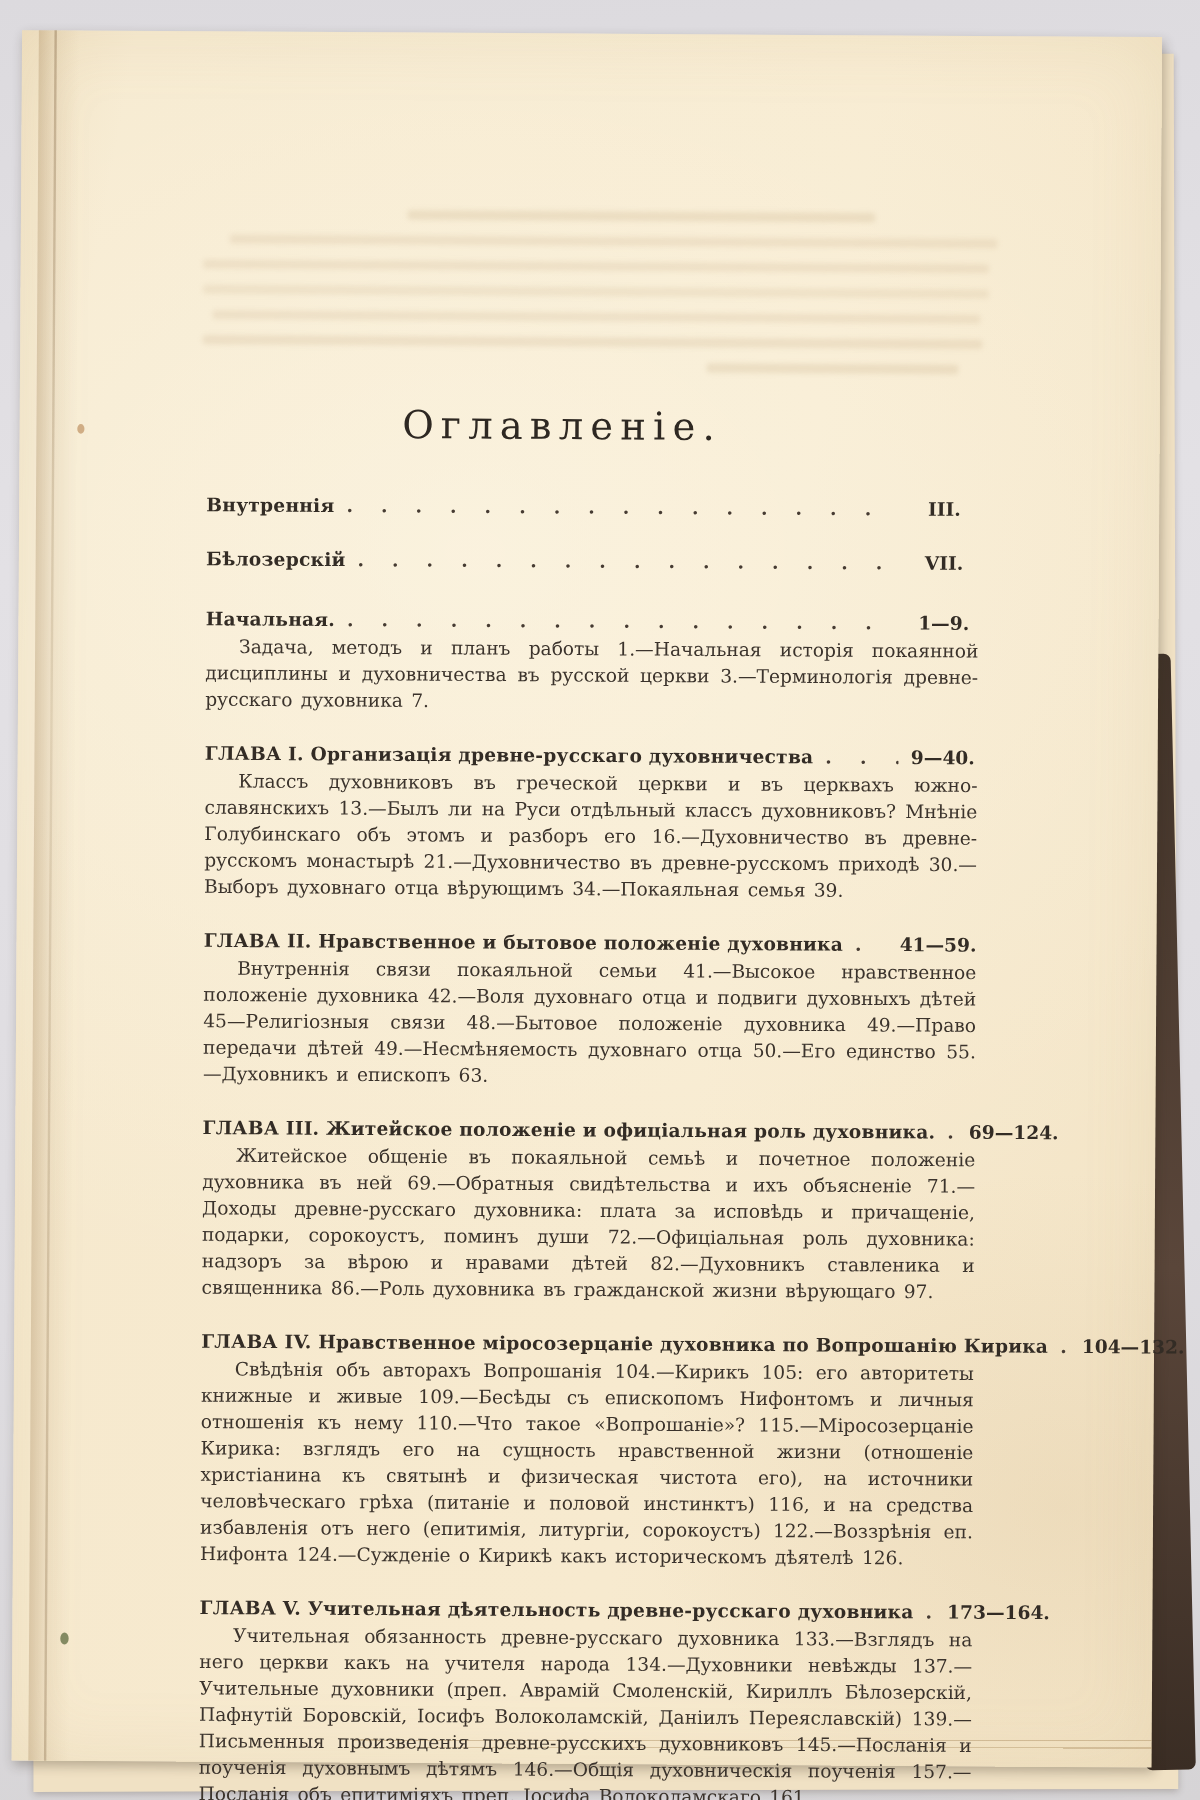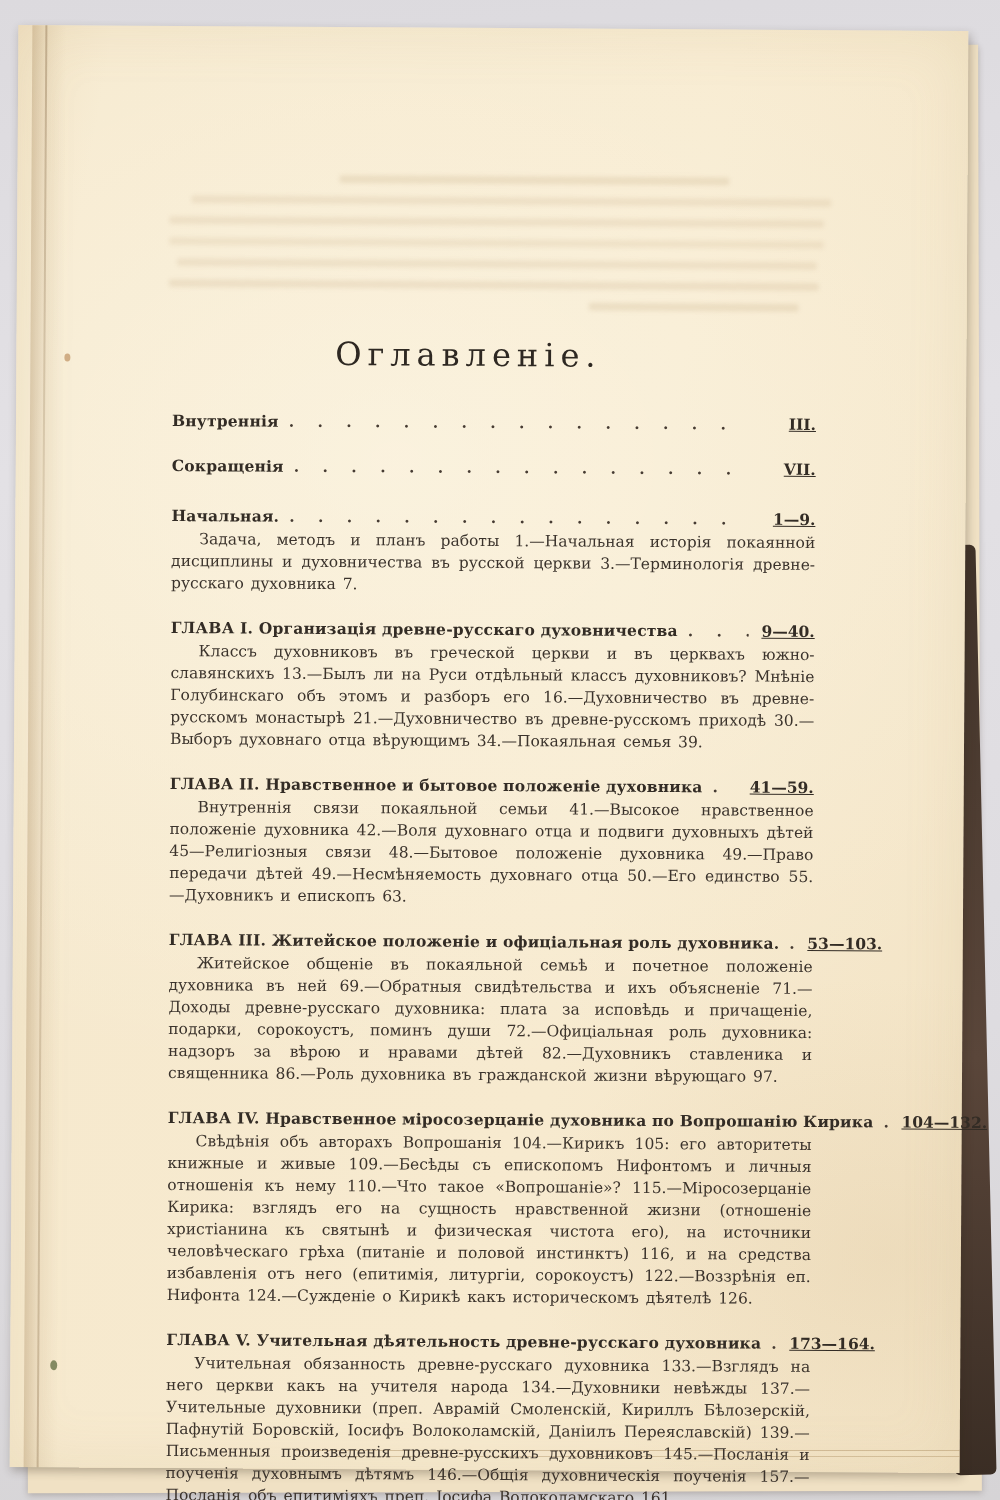--- a/index.html
+++ b/index.html
@@ -66,21 +66,21 @@
     font-size:32px;font-weight:400;letter-spacing:6px;color:#2e2822;
   }
   .toc{font-size:15.5px;line-height:21px;}
   .toc-row{display:flex;align-items:baseline;}
   .toc-label{font-weight:bold;flex-shrink:0;letter-spacing:.2px;color:#332c25;}
   .leader{flex:1;min-width:10px;overflow:hidden;white-space:nowrap;margin:0 8px 0 10px;color:#46false3b32;color:#463b32;}
   .leader::after{
     content:". . . . . . . . . . . . . . . . . . . . . . . . . . . . . . . . . . . . . . . . . . . .";
     letter-spacing:9px;font-weight:bold;
   }
-  .pagenum{font-weight:bold;flex-shrink:0;min-width:58px;text-align:right;color:#332c25;text-decoration:underline;}
+  .pagenum{font-weight:bold;flex-shrink:0;min-width:58px;text-align:center;color:#332c25;}
   .toc-row.simple{margin-bottom:23px;}
   .toc-row.simple.last{margin-bottom:28px;}
   .toc-section{margin-bottom:23px;}
   .summary{
     margin:1px 0 0 0;text-align:justify;text-indent:28px;
     line-height:22px;color:#3b332c;word-spacing:2px;
   }
 </style>
 </head>
 <body>
@@ -110,21 +110,21 @@
 
     <div class="toc">
 
       <div class="toc-row simple">
         <span class="toc-label">Внутреннія</span>
         <span class="leader"></span>
         <span class="pagenum">III.</span>
       </div>
 
       <div class="toc-row simple last">
-        <span class="toc-label">Сокращенія</span>
+        <span class="toc-label">Бѣлозерскій</span>
         <span class="leader"></span>
         <span class="pagenum">VII.</span>
       </div>
 
       <div class="toc-section">
         <div class="toc-row">
           <span class="toc-label">Начальная.</span>
           <span class="leader"></span>
           <span class="pagenum">1—9.</span>
         </div>
@@ -146,21 +146,21 @@
           <span class="leader"></span>
           <span class="pagenum">41—59.</span>
         </div>
         <p class="summary">Внутреннія связи покаяльной семьи 41.—Высокое нравственное положеніе духовника 42.—Воля духовнаго отца и подвиги духовныхъ дѣтей 45—Религіозныя связи 48.—Бытовое положеніе духовника 49.—Право передачи дѣтей 49.—Несмѣняемость духовнаго отца 50.—Его единство 55.—Духовникъ и епископъ 63.</p>
       </div>
 
       <div class="toc-section">
         <div class="toc-row">
           <span class="toc-label">ГЛАВА III. Житейское положеніе и офиціальная роль духовника.</span>
           <span class="leader"></span>
-          <span class="pagenum">53—103.</span>
+          <span class="pagenum">69—124.</span>
         </div>
         <p class="summary">Житейское общеніе въ покаяльной семьѣ и почетное положеніе духовника въ ней 69.—Обратныя свидѣтельства и ихъ объясненіе 71.—Доходы древне-русскаго духовника: плата за исповѣдь и причащеніе, подарки, сорокоустъ, поминъ души 72.—Офиціальная роль духовника: надзоръ за вѣрою и нравами дѣтей 82.—Духовникъ ставленика и священника 86.—Роль духовника въ гражданской жизни вѣрующаго 97.</p>
       </div>
 
       <div class="toc-section">
         <div class="toc-row">
           <span class="toc-label">ГЛАВА IV. Нравственное міросозерцаніе духовника по Вопрошанію Кирика</span>
           <span class="leader"></span>
           <span class="pagenum">104—132.</span>
         </div>

